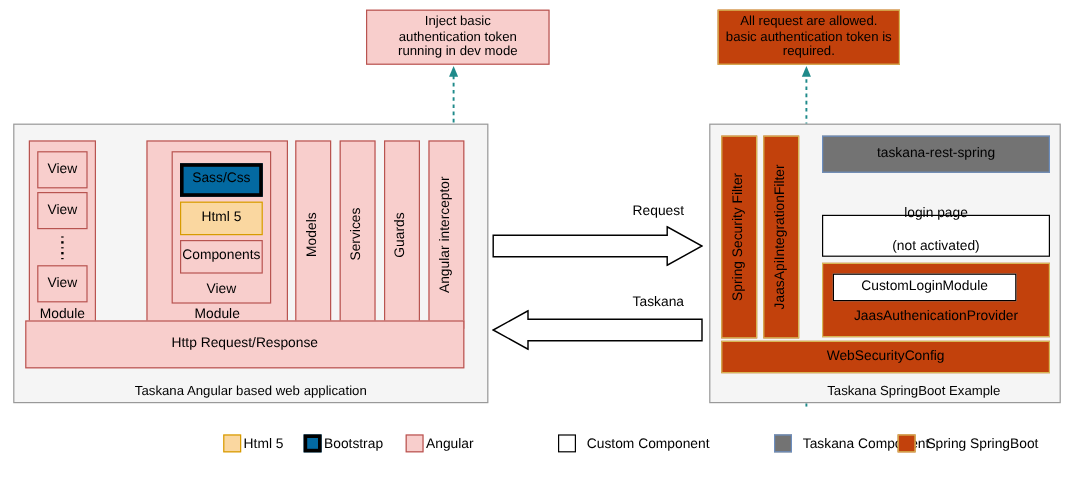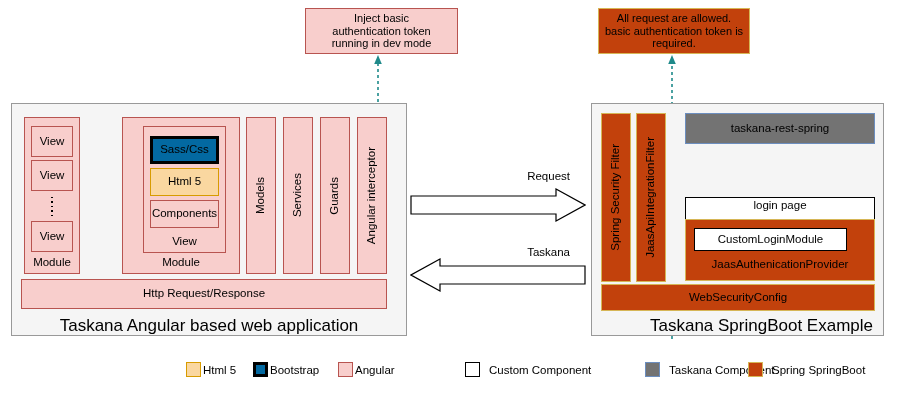--- a/index.html
+++ b/index.html
@@ -32,21 +32,21 @@
   .angular   { background: #f8cecc; border: 1px solid #b85450; }
   .html5     { background: #fad7a0; border: 1px solid #d79b00; }
   .bootstrap { background: #0369a1; border: 3px solid #000000; justify-content: center; }
   .spring    { background: #c2410c; border: 1px solid #d6b656; }
   .taskana   { background: #737373; border: 1px solid #6c8ebf; }
   .custom    { background: #ffffff; border: 1px solid #000000; }
   .shell     { background: #f5f5f5; border: 1px solid #999999; }
 
   .lbl-note  { font-size: 11px; }
   .lbl-box   { font-size: 11.5px; }
-  .lbl-shell { font-size: 17px; }
+  .lbl-shell { font-size: 11px; }
 
   
   .vert > span {
     writing-mode: vertical-rl;
     transform: rotate(180deg);
     white-space: nowrap;
     font-size: 11.5px;
   }
 
   
@@ -175,21 +175,21 @@
   <div class="abs ctr vert angular" style="left:283px; top:117px; width:30px; height:157px;">
     <span>Services</span>
   </div>
   <div class="abs ctr vert angular" style="left:320px; top:117px; width:30px; height:157px;">
     <span>Guards</span>
   </div>
   <div class="abs ctr vert angular" style="left:357px; top:117px; width:30px; height:157px;">
     <span>Angular interceptor</span>
   </div>
 
-  <div class="abs ctr angular lbl-box" style="left:21px; top:279px; width:366px; height:30px;">
+  <div class="abs ctr angular lbl-box" style="left:21px; top:267px; width:366px; height:40px;">
     <span>Http Request/Response</span>
   </div>
 
   <div class="abs arrow-lbl" style="left:430px; top:170px; width:140px; height:15px;">
     <span>Request</span>
   </div>
   <svg class="abs" style="left:410px; top:188px; width:176px; height:34px;" viewBox="0 0 176 34">
     <path d="M1 8 L146 8 L146 1 L175 17 L146 33 L146 26 L1 26 Z" fill="#ffffff" stroke="#000000" stroke-width="1.2" stroke-linejoin="miter"></path>
   </svg>
 
@@ -210,21 +210,21 @@
     <span>Spring Security Filter</span>
   </div>
   <div class="abs ctr vert spring" style="left:636px; top:113px; width:30px; height:169px;">
     <span>JaasApiIntegrationFilter</span>
   </div>
 
   <div class="abs ctr taskana lbl-box" style="left:685px; top:113px; width:190px; height:31px;">
     <span>taskana-rest-spring</span>
   </div>
 
-  <div class="abs ctr custom lbl-box" style="left:685px; top:197px; width:190px; height:35px; flex-direction:column; gap:4px;">
+  <div class="abs ctr custom lbl-box" style="left:685px; top:179px; width:190px; height:35px; flex-direction:column; gap:14px;justify-content:flex-end;">
     <span>login page</span>
     <span>(not activated)</span>
   </div>
 
   <div class="abs spring" style="left:685px; top:219px; width:190px; height:62px;"></div>
   <div class="abs ctr custom lbl-box" style="left:694px; top:228px; width:153px; height:23px;">
     <span>CustomLoginModule</span>
   </div>
   <div class="abs ctr lbl-box" style="left:685px; top:255px; width:190px; height:20px;">
     <span>JaasAuthenicationProvider</span>

